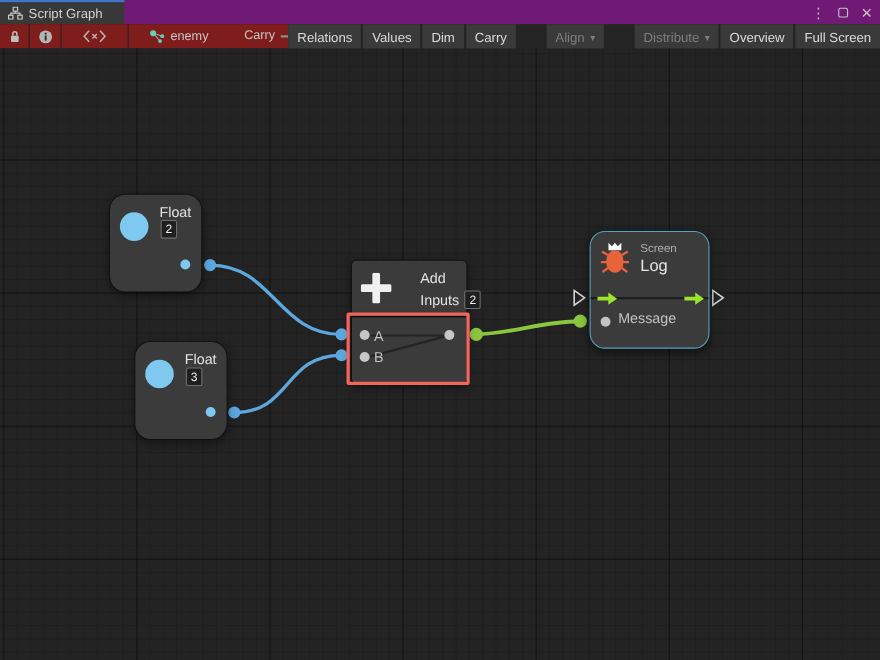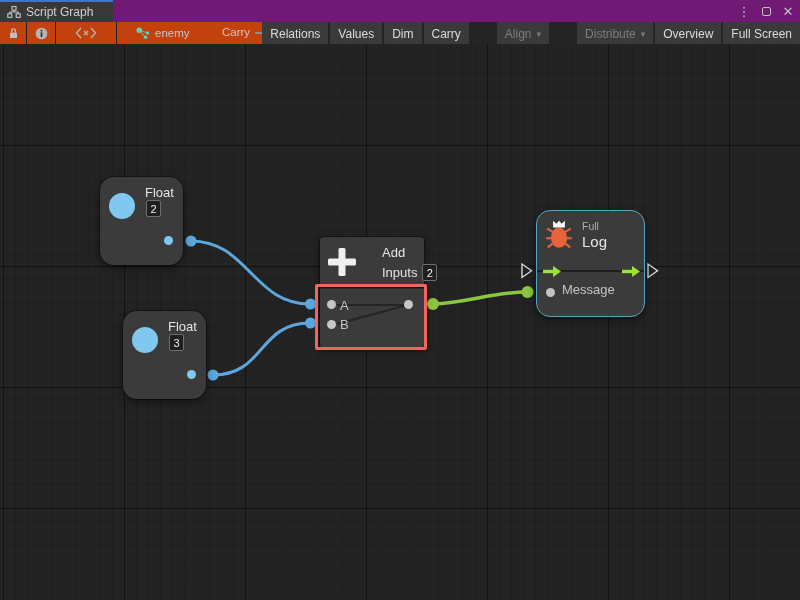--- a/index.html
+++ b/index.html
@@ -11,21 +11,21 @@
   .tabbar { position:absolute; top:0; left:0; width:800px; height:22px; background:#701a75; }
   .tab { position:absolute; left:0; top:0; width:113px; height:22px; background:#383838;
     border-top:2px solid #3d76c8; display:flex; align-items:center; gap:5px; padding-left:7px; }
   .tab-label { color:#d2d2d2; font-size:12px; white-space:nowrap; }
   .win-controls { position:absolute; right:4px; top:0; height:22px; display:flex; align-items:center; gap:6px; }
   .win-btn { width:16px; height:16px; display:flex; align-items:center; justify-content:center;
     color:#c2c2c2; font-size:13px; line-height:1; cursor:default; }
   .maxi { width:9px; height:9px; border:1.4px solid #c2c2c2; border-radius:2px; display:inline-block; }
 
   
-  .toolbar { position:absolute; top:22px; left:0; width:800px; height:22px; background:#c2410c; }
+  .toolbar { position:absolute; top:22px; left:0; width:800px; height:22px; background:#7f1d1d; }
   .tb-btn { position:absolute; top:0; height:22px; display:flex; align-items:center; justify-content:center;
     border-right:1px solid #222; }
   .tb-lock { left:0; width:27px; }
   .tb-info { left:27px; width:29px; }
   .tb-code { left:56px; width:61px; }
   .graph-ref { position:absolute; left:136px; top:0; height:22px; display:flex; align-items:center; gap:5px; }
   .graph-ref span { color:#c8c8c8; font-size:11.5px; }
   .zoom-label { position:absolute; left:222px; top:4px; color:#c8c8c8; font-size:11.5px; }
   .zoom-track { position:absolute; left:255px; top:10px; width:90px; height:2px; background:#8e8e8e; border-radius:1px; }
   .zoom-knob  { position:absolute; left:-6px; top:-4.5px; width:11px; height:11px; border-radius:50%; background:#ababab; }
@@ -215,21 +215,21 @@
         <g stroke="#e8623c" stroke-width="2">
           <line x1="6" y1="13" x2="1" y2="10"></line>
             <line x1="18" y1="13" x2="23" y2="10"></line>
           <line x1="5" y1="19" x2="0" y2="19"></line>
             <line x1="19" y1="19" x2="24" y2="19"></line>
           <line x1="6" y1="24" x2="1.5" y2="27.5"></line>
             <line x1="18" y1="24" x2="22.5" y2="27.5"></line>
         </g>
         <ellipse cx="12" cy="18.5" rx="7.5" ry="9.5" fill="#e8623c"></ellipse>
       </svg>
-      <div class="debug-sub">Full</div>
+      <div class="debug-sub">Screen</div>
       <div class="node-title debug-title">Log</div>
       <div class="flow-line"></div>
       <svg class="flow-arrow" style="left:6px;" width="18" height="13" viewBox="0 0 18 12">
         <line x1="0" y1="6" x2="11" y2="6" stroke="#9be32e" stroke-width="3.4"></line>
         <polygon points="10,0.5 18,6 10,11.5" fill="#9be32e"></polygon>
       </svg>
       <svg class="flow-arrow" style="left:85px;" width="18" height="13" viewBox="0 0 18 12">
         <line x1="0" y1="6" x2="11" y2="6" stroke="#9be32e" stroke-width="3.4"></line>
         <polygon points="10,0.5 18,6 10,11.5" fill="#9be32e"></polygon>
       </svg>

